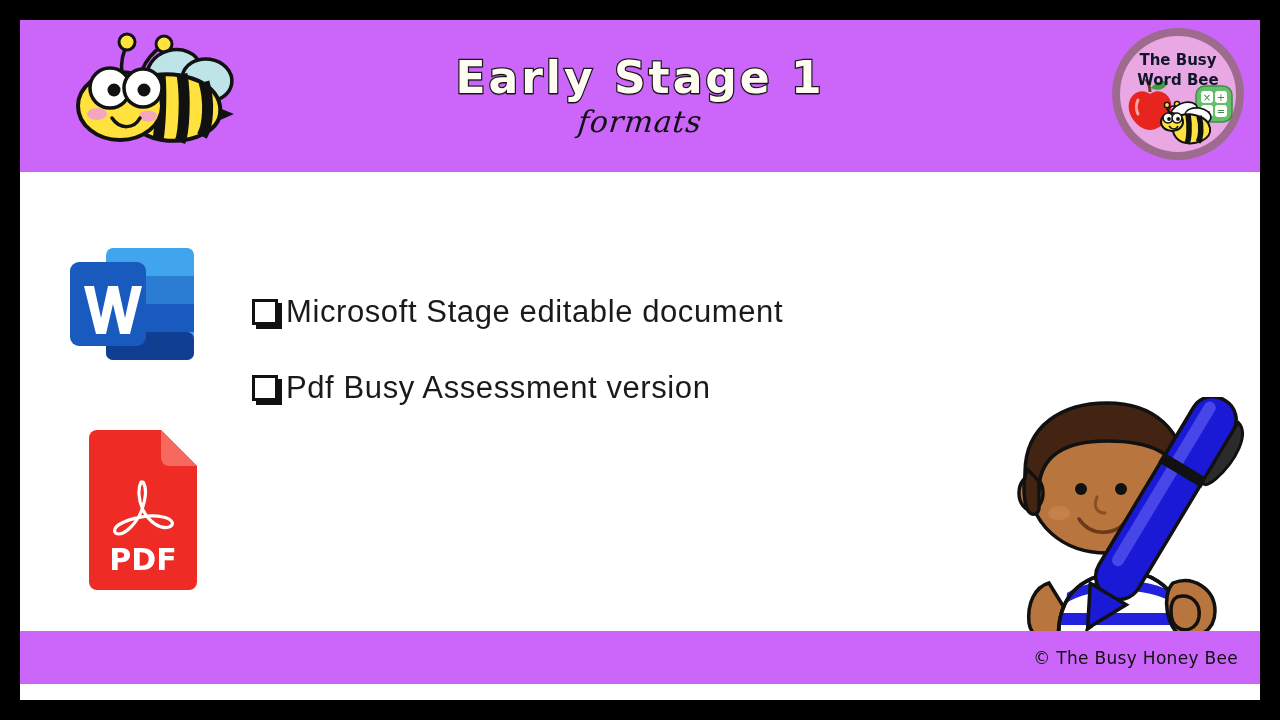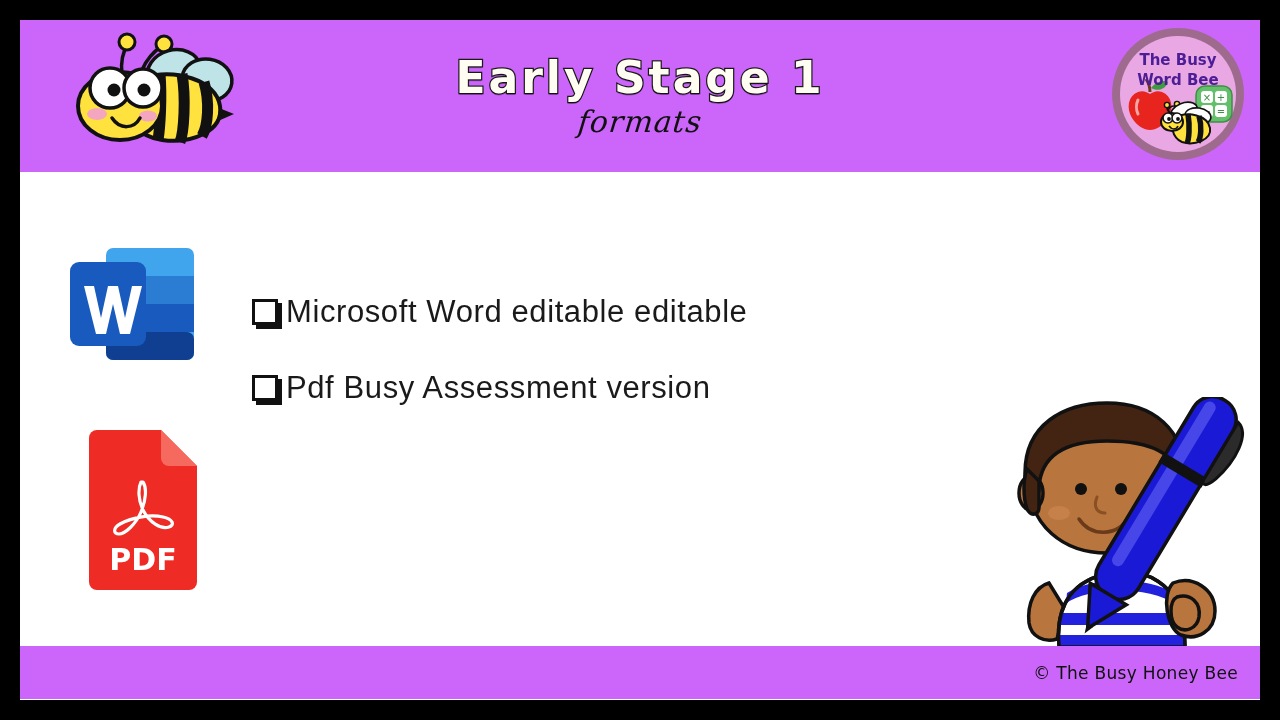--- a/index.html
+++ b/index.html
@@ -93,21 +93,21 @@
   .logo-text {
     position: absolute;
     left: 0;
     top: 24px;
     width: 136px;
     text-align: center;
     font-family: "DejaVu Sans", sans-serif;
     font-weight: bold;
     font-size: 15px;
     line-height: 20px;
-    color: #4c1d95;
+    color: #0f172a;
     pointer-events: none;
   }
 
   
   #body-area {
     position: absolute;
     left: 0;
     top: 152px;
     right: 0;
     bottom: 53px;
@@ -168,21 +168,21 @@
     right: 4px;
     bottom: 0px;
     width: 255px;
     height: 250px;
   }
 
   
   #footer {
     position: absolute;
     left: 0;
-    bottom: 1px;
+    bottom: 16px;
     width: 100%;
     height: 53px;
     background: #cc66fa;
   }
   #copyright {
     position: absolute;
     right: 22px;
     top: 50%;
     transform: translateY(-50%);
     font-family: "DejaVu Sans", sans-serif;
@@ -299,21 +299,21 @@
       <svg id="pdf-icon" viewBox="0 0 120 160">
         <path d="M6 8 a8 8 0 0 1 8-8 H78 L114 36 V152 a8 8 0 0 1-8 8 H14 a8 8 0 0 1-8-8 Z" fill="#ee2b24"></path>
         <path d="M78 0 L114 36 H86 a8 8 0 0 1-8-8 Z" fill="#f5695f"></path>
         <path d="M60 52 C64 58 63 70 58 82 C53 94 42 104 36 104 C30 104 30 98 37 94 C48 88 66 84 80 87 C90 89 92 95 86 97 C78 100 66 92 60 80 C55 70 55 58 58 52 Z" fill="none" stroke="#ffffff" stroke-width="3.2" stroke-linejoin="round"></path>
         <text x="60" y="140" font-size="30" font-weight="bold" text-anchor="middle" fill="#ffffff" font-family="DejaVu Sans, sans-serif">PDF</text>
       </svg>
 
       <div id="checklist">
         <div class="check-row">
           <span class="checkbox"></span>
-          <span class="check-label">Microsoft Word editable editable</span>
+          <span class="check-label">Microsoft Stage editable document</span>
         </div>
         <div class="check-row">
           <span class="checkbox"></span>
           <span class="check-label">Pdf Busy Assessment version</span>
         </div>
       </div>
 
       <svg id="boy-clipart" viewBox="0 0 255 250">
         <g stroke="#111111" stroke-width="3.5">
 

